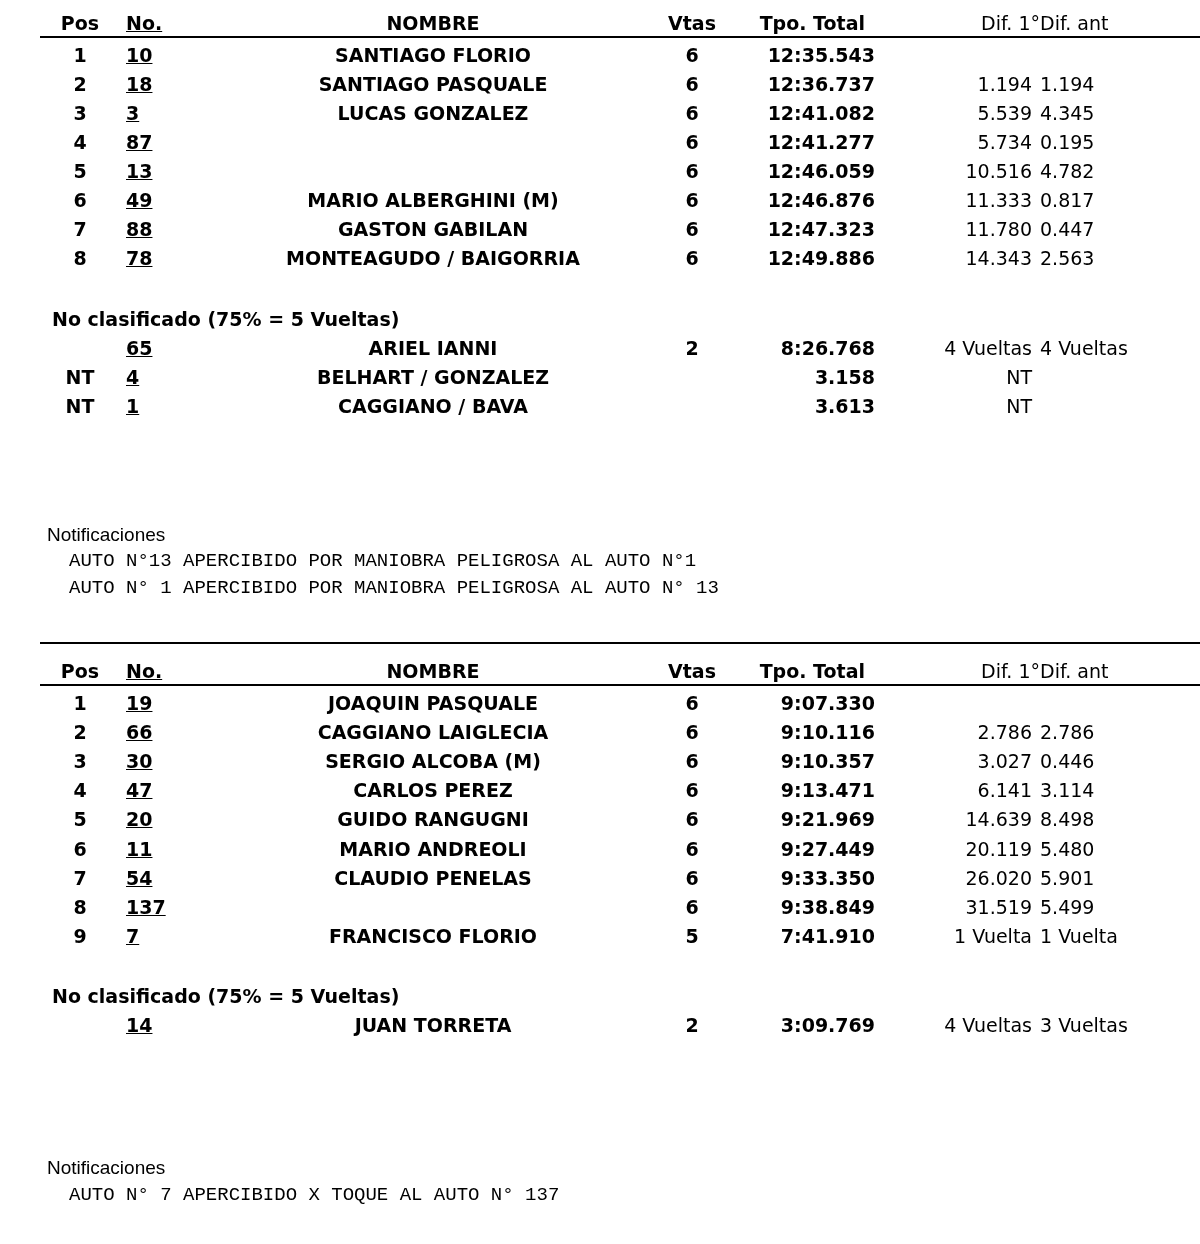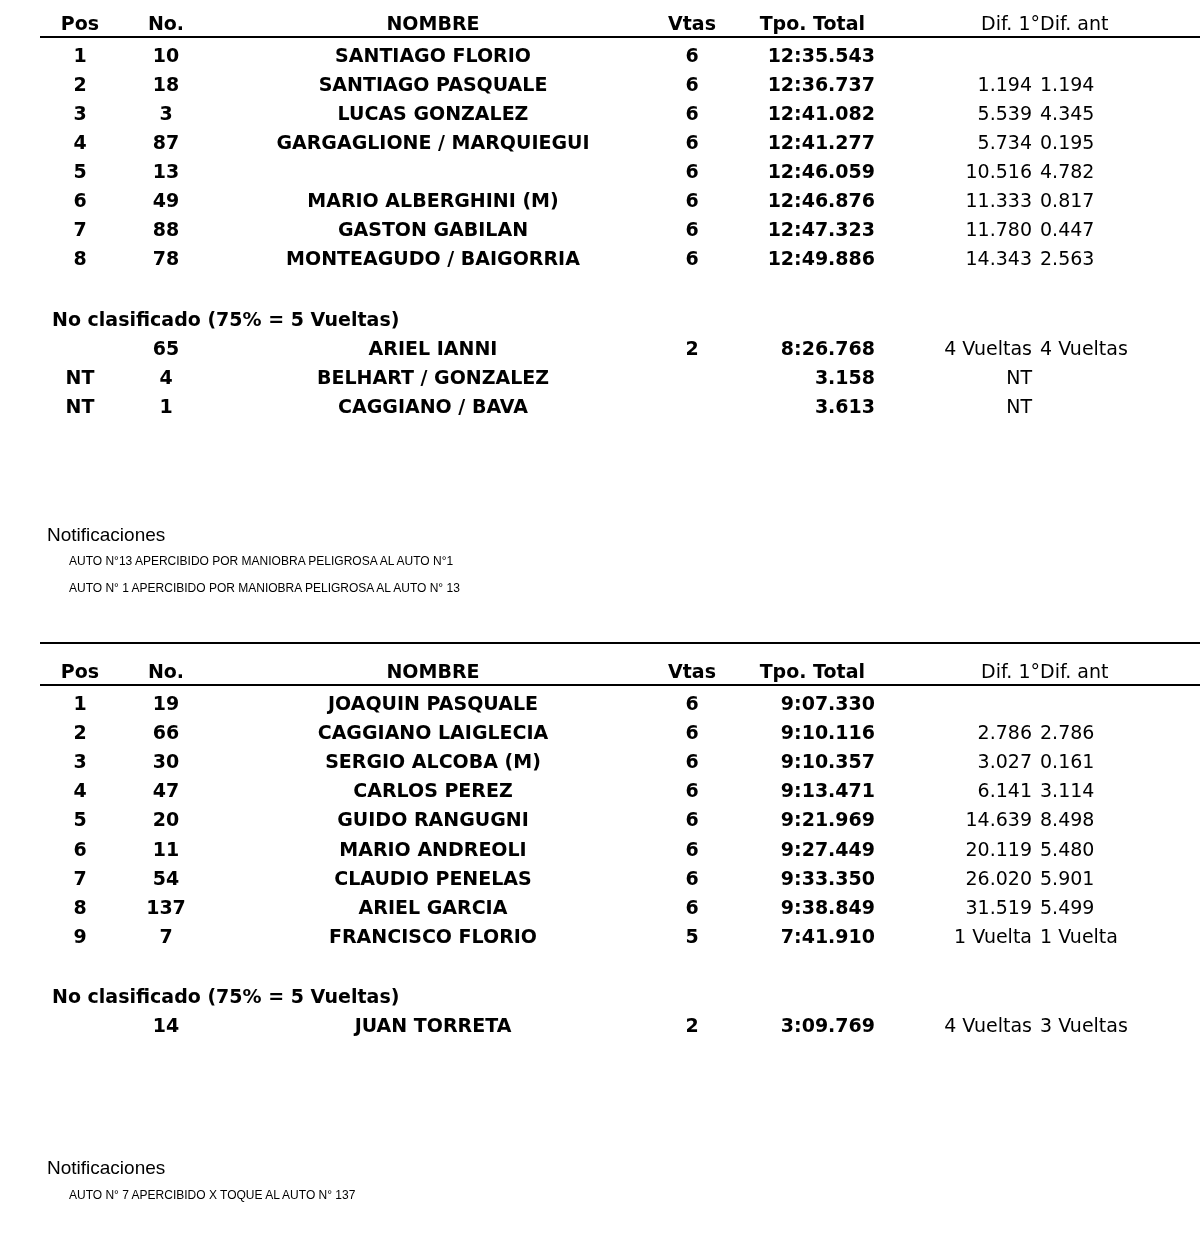--- a/index.html
+++ b/index.html
@@ -4,35 +4,35 @@
 <style>
   html, body { margin: 0; padding: 0; background: #ffffff; }
   body { width: 1200px; height: 1244px; position: relative; overflow: hidden; color: #000; }
   .sheet { position: absolute; left: 0; top: 0; width: 1200px; height: 1134px; }
   .block { position: absolute; left: 0; width: 1200px; }
   .rule { position: absolute; left: 40px; right: 0; height: 2px; background: #000; }
   .row { position: absolute; left: 0; width: 1200px; height: 29px; font-family: "DejaVu Sans", sans-serif; font-size: 19px; line-height: 29px; }
   .hdr { font-weight: bold; }
   .c { position: absolute; top: 0; white-space: nowrap; }
   .pos  { left: 40px;  width: 80px;  text-align: center; }
-  .num  { left: 126px; width: 80px;  text-align: center; }
+  .num  { left: 126px; width: 80px;  text-align: left; text-decoration: underline; }
   .name { left: 233px; width: 400px; text-align: center; }
   .laps { left: 652px; width: 80px;  text-align: center; }
   .time { left: 735px; width: 140px; text-align: right; }
   .time.h { left: 745px; width: 120px; text-align: right; }
   .dif1 { left: 900px; width: 132px; text-align: right; }
   .difa { left: 1040px; width: 127px; text-align: left; }
   .b { font-weight: bold; }
   .n { font-weight: normal; }
   .hdr .dif1, .hdr .difa { font-weight: normal; }
   .hdr .dif1 { width: 140px; }
   .hdr .difa { width: 135px; }
   .section-label { position: absolute; left: 52px; font-family: "DejaVu Sans", sans-serif; font-weight: bold; font-size: 19px; line-height: 29px; white-space: nowrap; }
   .notif-title { position: absolute; left: 47px; font-family: "Liberation Sans", sans-serif; font-size: 19px; line-height: 26px; white-space: nowrap; }
-  .notif-item { position: absolute; left: 69px; font-family: Liberation Sans, sans-serif; font-size: 12px; line-height: 26px; white-space: nowrap; }
+  .notif-item { position: absolute; left: 69px; font-family: Liberation Mono, monospace; font-size: 19px; line-height: 26px; white-space: nowrap; }
 </style>
 </head>
 <body>
 
 <div class="sheet">
 
   <div class="block" style="top:0;">
     <div class="row hdr" style="top:9px;">
       <span class="c pos">Pos</span>
       <span class="c num">No.</span>
@@ -67,21 +67,20 @@
           <span class="c num b">3</span>
           <span class="c name b">LUCAS GONZALEZ</span>
           <span class="c laps b">6</span>
           <span class="c time b">12:41.082</span>
           <span class="c dif1 n">5.539</span>
           <span class="c difa n">4.345</span>
         </div>
         <div class="row" style="top: 128px;">
           <span class="c pos b">4</span>
           <span class="c num b">87</span>
-          <span class="c name b">GARGAGLIONE / MARQUIEGUI</span>
           <span class="c laps b">6</span>
           <span class="c time b">12:41.277</span>
           <span class="c dif1 n">5.734</span>
           <span class="c difa n">0.195</span>
         </div>
         <div class="row" style="top: 157px;">
           <span class="c pos b">5</span>
           <span class="c num b">13</span>
           <span class="c laps b">6</span>
           <span class="c time b">12:46.059</span>
@@ -184,21 +183,21 @@
           <span class="c dif1 n">2.786</span>
           <span class="c difa n">2.786</span>
         </div>
         <div class="row" style="top: 747px;">
           <span class="c pos b">3</span>
           <span class="c num b">30</span>
           <span class="c name b">SERGIO ALCOBA (M)</span>
           <span class="c laps b">6</span>
           <span class="c time b">9:10.357</span>
           <span class="c dif1 n">3.027</span>
-          <span class="c difa n">0.161</span>
+          <span class="c difa n">0.446</span>
         </div>
         <div class="row" style="top: 776px;">
           <span class="c pos b">4</span>
           <span class="c num b">47</span>
           <span class="c name b">CARLOS PEREZ</span>
           <span class="c laps b">6</span>
           <span class="c time b">9:13.471</span>
           <span class="c dif1 n">6.141</span>
           <span class="c difa n">3.114</span>
         </div>
@@ -225,21 +224,20 @@
           <span class="c num b">54</span>
           <span class="c name b">CLAUDIO PENELAS</span>
           <span class="c laps b">6</span>
           <span class="c time b">9:33.350</span>
           <span class="c dif1 n">26.020</span>
           <span class="c difa n">5.901</span>
         </div>
         <div class="row" style="top: 893px;">
           <span class="c pos b">8</span>
           <span class="c num b">137</span>
-          <span class="c name b">ARIEL GARCIA</span>
           <span class="c laps b">6</span>
           <span class="c time b">9:38.849</span>
           <span class="c dif1 n">31.519</span>
           <span class="c difa n">5.499</span>
         </div>
         <div class="row" style="top: 922px;">
           <span class="c pos b">9</span>
           <span class="c num b">7</span>
           <span class="c name b">FRANCISCO FLORIO</span>
           <span class="c laps b">5</span>

